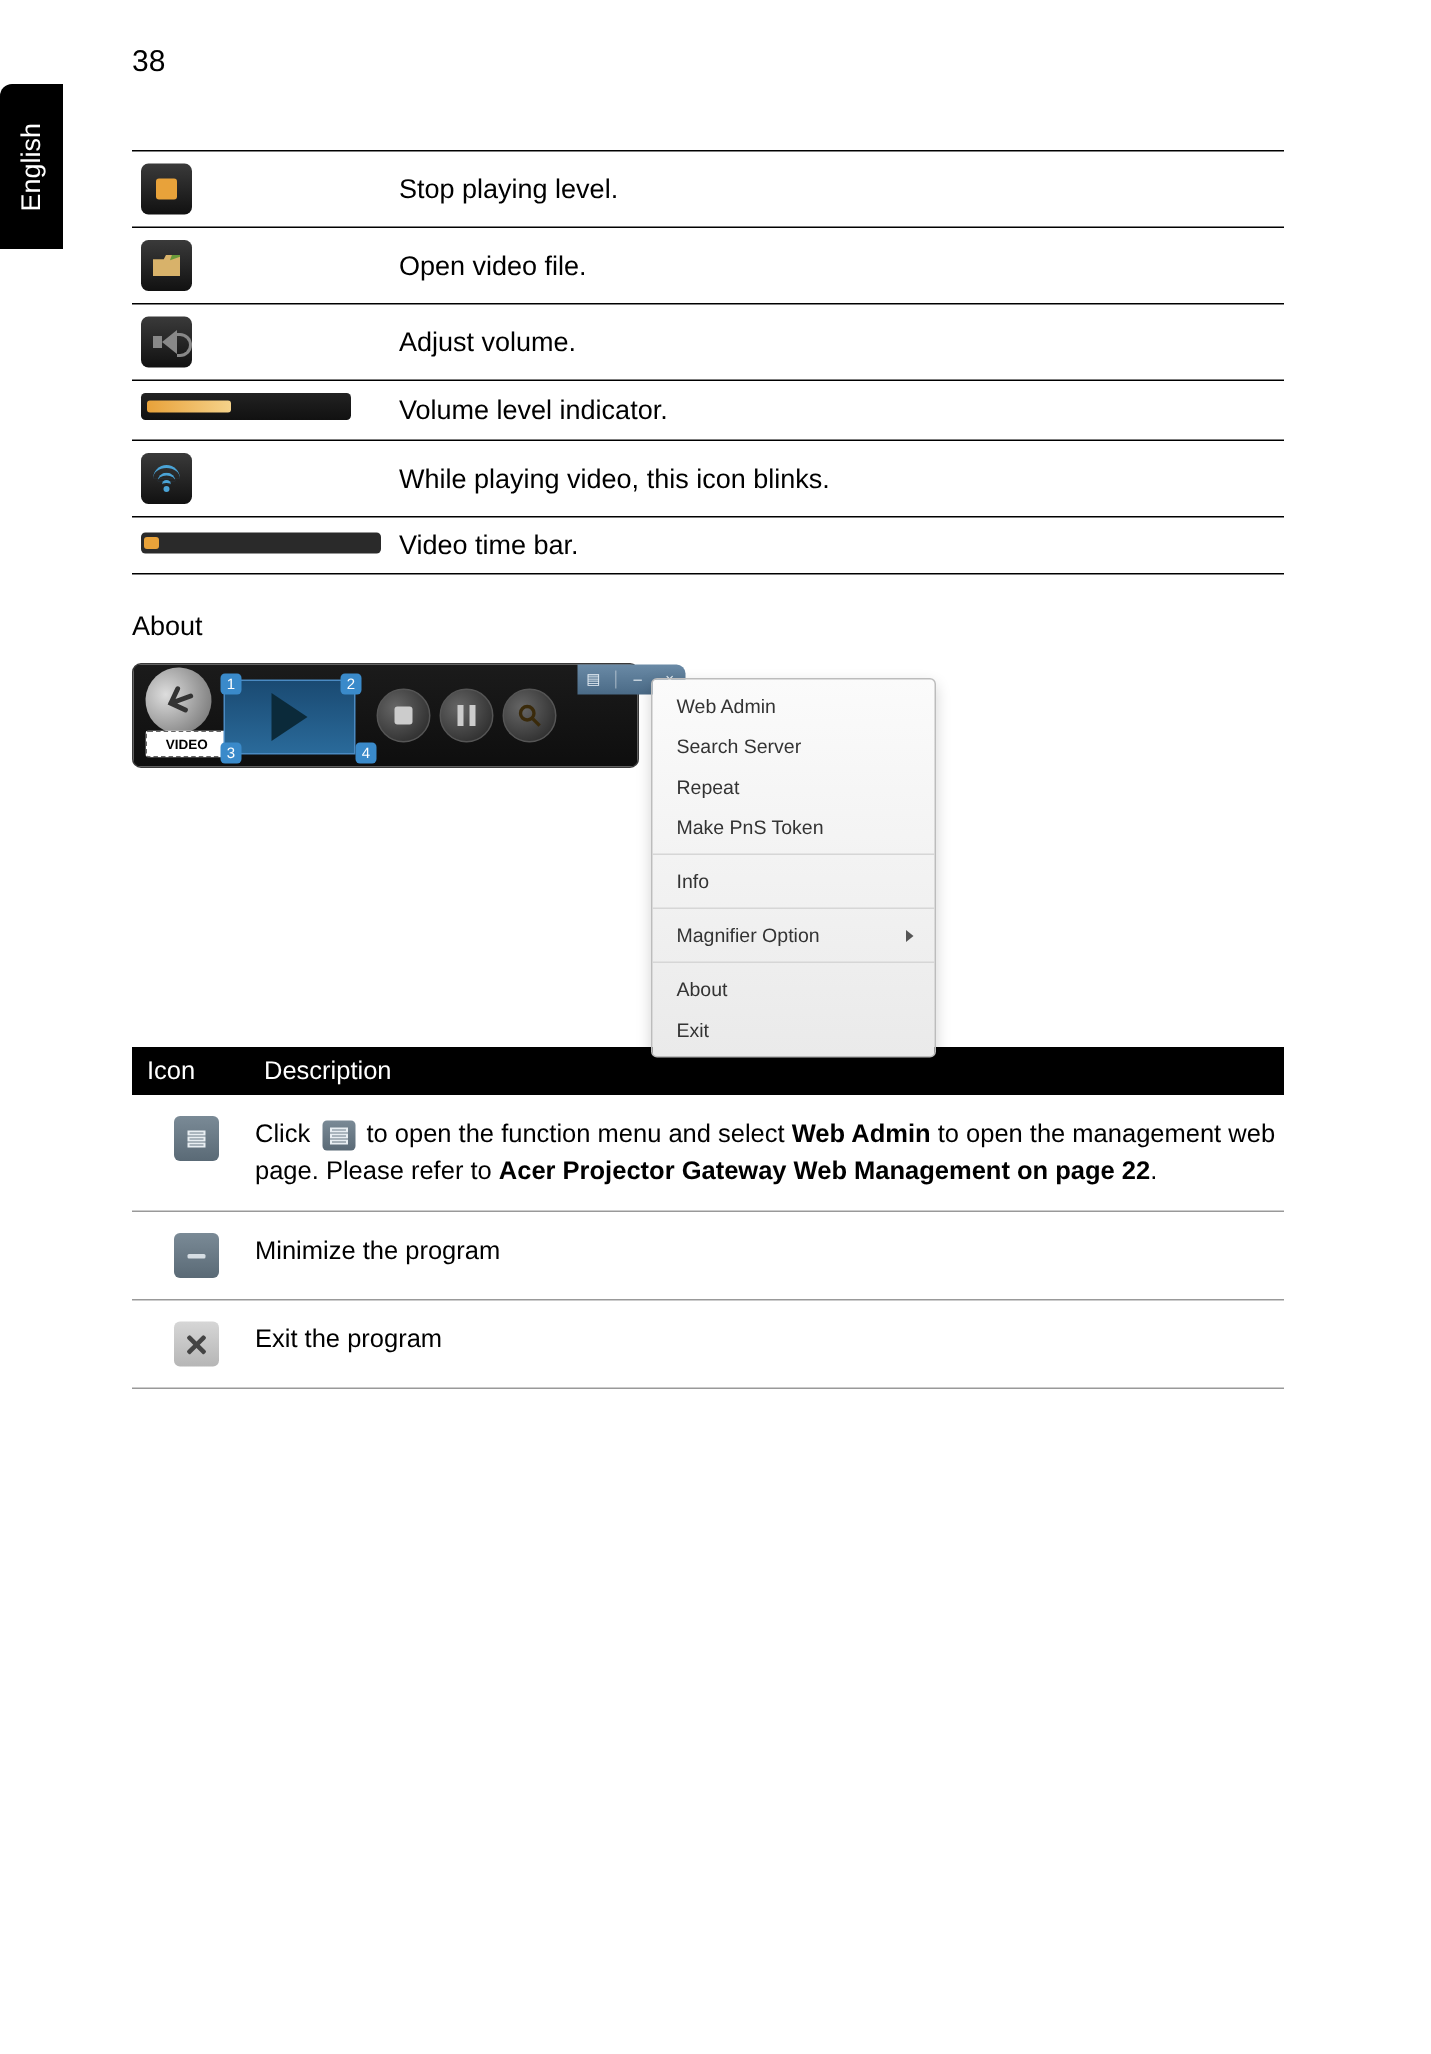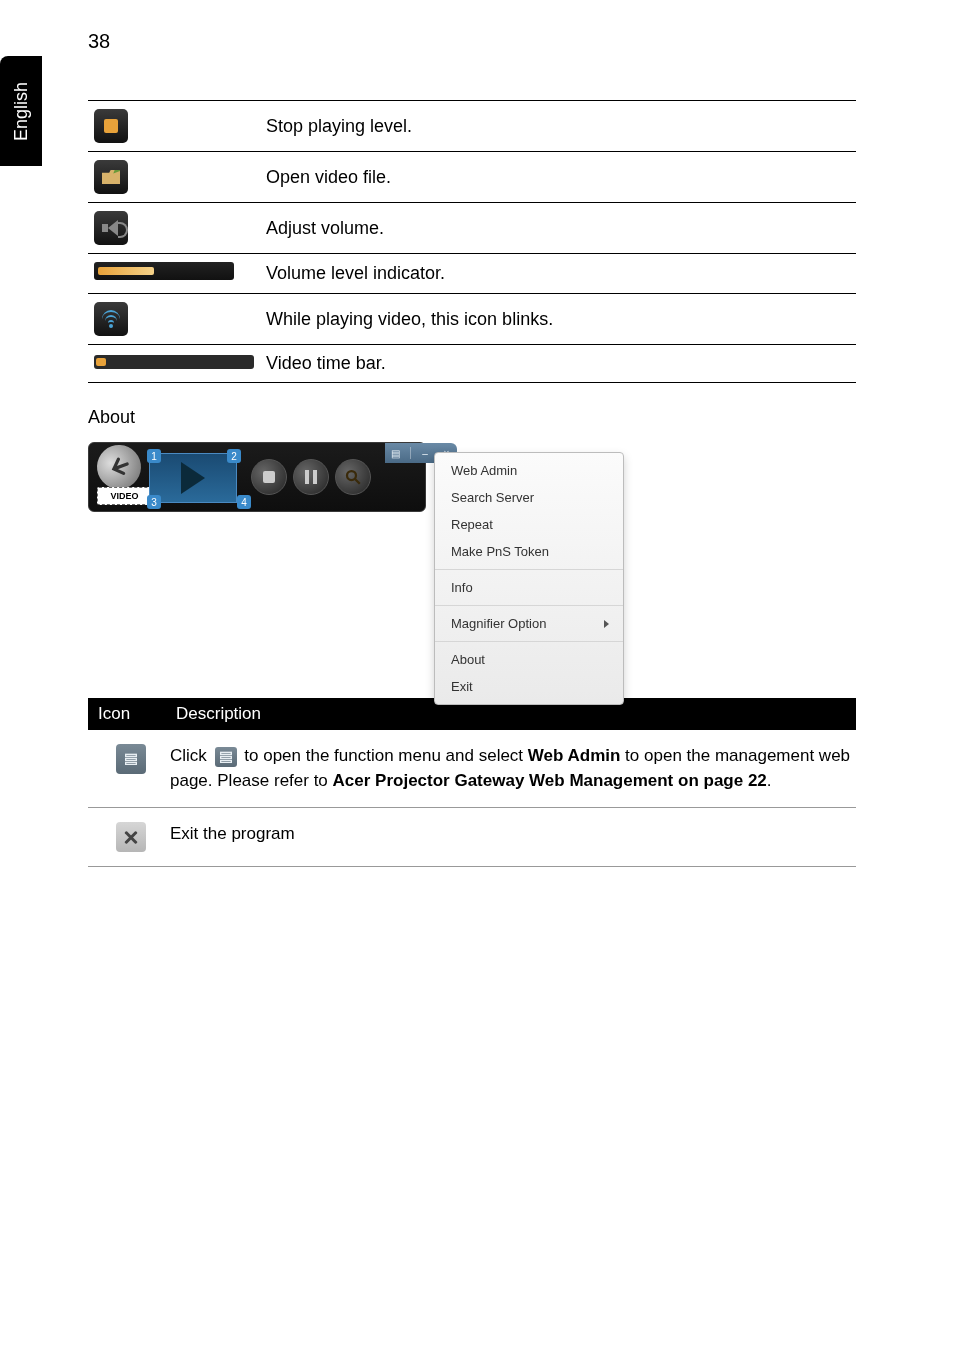--- a/index.html
+++ b/index.html
@@ -377,20 +377,26 @@
         <span> Click </span><span class="ibox small">
             <svg viewBox="0 0 24 24" fill="none" stroke="#e8eef2" stroke-width="2">
               <rect x="4" y="5" width="16" height="3"></rect>
               <rect x="4" y="11" width="16" height="3"></rect>
               <rect x="4" y="17" width="16" height="3"></rect>
             </svg>
           </span><span> to open the function menu and select </span><b>Web Admin</b><span> to open the management web page. Please refer to </span><b>Acer Projector Gateway Web Management on page 22</b><span>.</span>
       </div>
     </div>
 
+    <div class="desc-row">
+      <div class="dcol-icon">
+        <span class="ibox min"></span>
+      </div>
+      <div class="dcol-desc">Minimize the program</div>
+    </div>
 
     <div class="desc-row">
       <div class="dcol-icon">
         <span class="ibox close"></span>
       </div>
       <div class="dcol-desc">Exit the program</div>
     </div>
   </div>
 
 </div>

